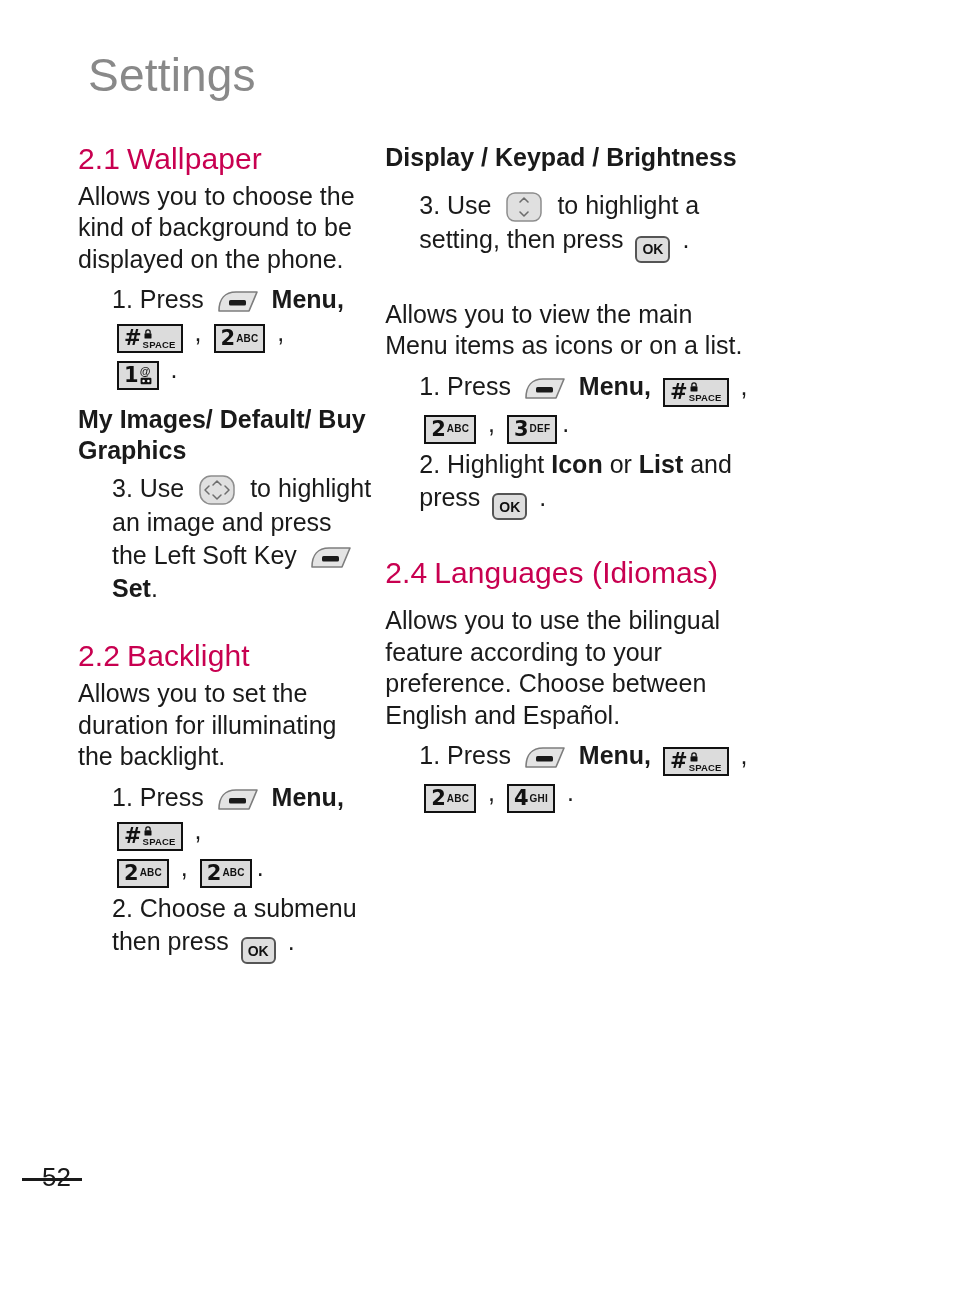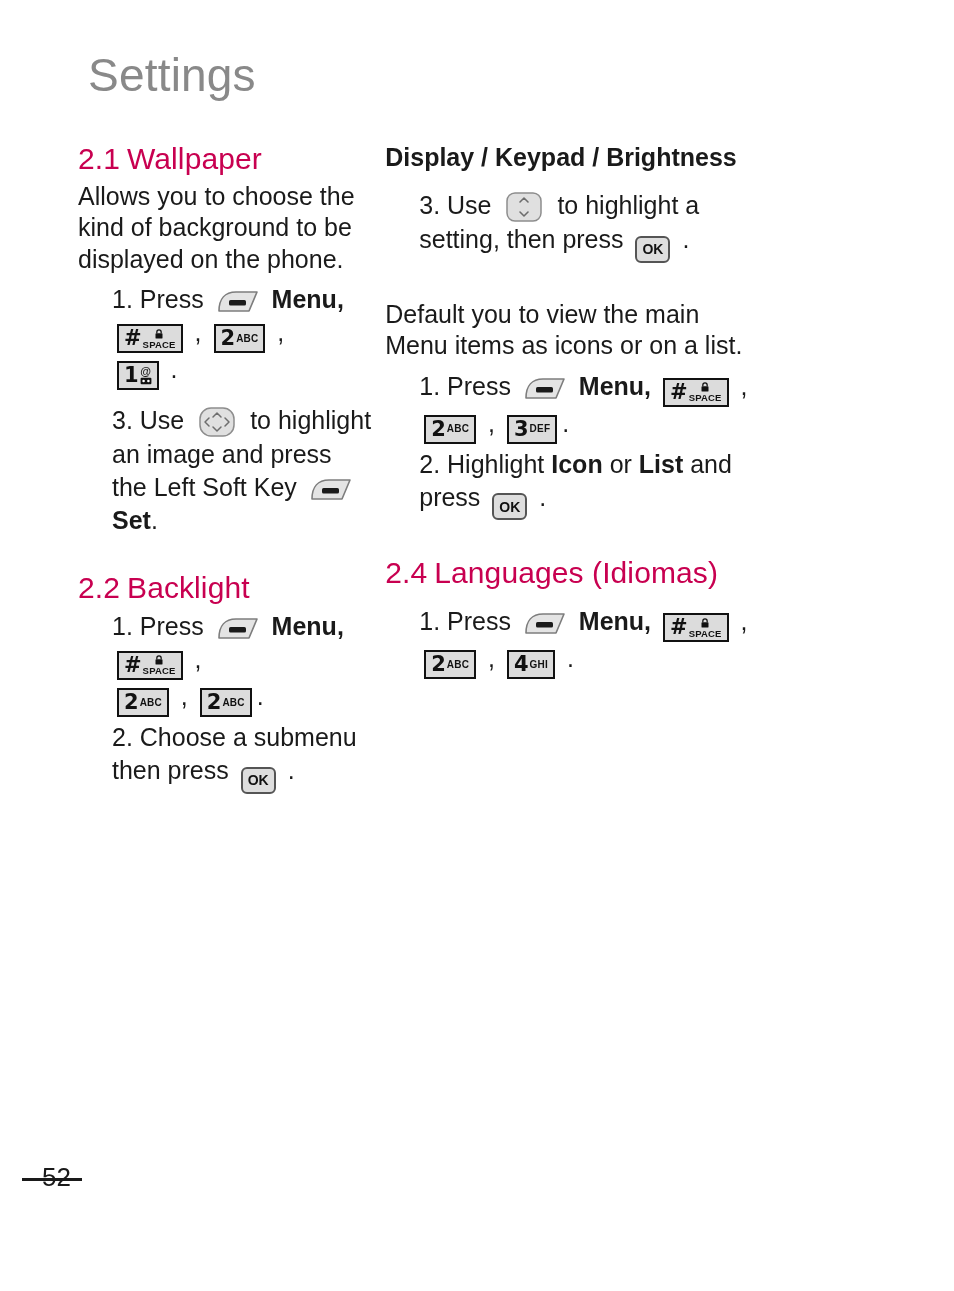--- a/index.html
+++ b/index.html
@@ -125,21 +125,21 @@
   .keycap .letters {
     font-family: "Liberation Sans", sans-serif;
     font-weight: 700;
     font-size: 10px;
     color: #111;
     letter-spacing: 0.2px;
   }
   .keycap .stack {
     display: flex;
     flex-direction: column;
-    align-items: center;
+    align-items: flex-start;
     justify-content: center;
     line-height: 1;
   }
   .keycap .stack .letters { font-size: 9.5px; margin-top: 1px; }
 
   
   .softkey {
     display: inline-block;
     vertical-align: -7px;
     margin: 0 5px;
@@ -245,20 +245,21 @@
               <circle cx="9.8" cy="4.5" r="1.5" fill="#fff"></circle>
             </svg>
           </span>
         </span>
         <span>.</span>
       </div>
 
 
       <div class="gap-sm"></div>
 
+      <h3 class="sub-head">My Images/ Default/ Buy Graphics</h3>
 
       <div class="step">
         <span>3. Use</span>
         <span class="navkey">
           <svg viewBox="0 0 40 32" width="40" height="32" aria-hidden="true">
             <rect x="3" y="2" width="34" height="28" rx="11" fill="#e0e0e0" stroke="#8d8d8d" stroke-width="1.5"></rect>
             <path d="M16 11 L20 7 L24 11" fill="none" stroke="#6d6d6d" stroke-width="1.5" stroke-linecap="round" stroke-linejoin="round"></path>
             <path d="M16 21 L20 25 L24 21" fill="none" stroke="#6d6d6d" stroke-width="1.5" stroke-linecap="round" stroke-linejoin="round"></path>
             <path d="M12 12 L8 16 L12 20" fill="none" stroke="#6d6d6d" stroke-width="1.5" stroke-linecap="round" stroke-linejoin="round"></path>
             <path d="M28 12 L32 16 L28 20" fill="none" stroke="#6d6d6d" stroke-width="1.5" stroke-linecap="round" stroke-linejoin="round"></path>
@@ -272,20 +273,21 @@
           </svg>
         </span><b>Set</b><span>.</span>
       </div>
 
       <div class="gap-lg"></div>
 
       <h2 class="section-head">
         <span class="num">2.2</span><span>Backlight</span>
       </h2>
 
+      <p class="body-text">Allows you to set the duration for illuminating the backlight.</p>
 
       <div class="step">
         <span>1. Press</span>
         <span class="softkey">
           <svg viewBox="0 0 44 26" width="44" height="26" aria-hidden="true">
             <path d="M3 22 C3 10, 9 3, 20 3 L41 3 L33 22 Z" fill="#e4e4e4" stroke="#7d7d7d" stroke-width="1.6" stroke-linejoin="round"></path>
             <rect x="13" y="11" width="17" height="5.5" rx="1.6" fill="#1a1a1a"></rect>
           </svg>
         </span>
         <b>Menu,</b>
@@ -337,21 +339,21 @@
             </svg>
           </span>
           <span>to highlight a setting, then press</span>
           <span class="okkey">OK</span>
           <span>.</span>
         </div>
 
         <div class="gap-md"></div>
 
 
-        <p class="body-text">Default you to view the main Menu items as icons or on a list.</p>
+        <p class="body-text">Allows you to view the main Menu items as icons or on a list.</p>
 
         <div class="step">
           <span>1. Press</span>
           <span class="softkey">
             <svg viewBox="0 0 44 26" width="44" height="26" aria-hidden="true">
               <path d="M3 22 C3 10, 9 3, 20 3 L41 3 L33 22 Z" fill="#e4e4e4" stroke="#7d7d7d" stroke-width="1.6" stroke-linejoin="round"></path>
               <rect x="13" y="11" width="17" height="5.5" rx="1.6" fill="#1a1a1a"></rect>
             </svg>
           </span>
           <b>Menu,</b>
@@ -389,20 +391,21 @@
         </div>
 
         <div class="gap-md"></div>
 
         <h2 class="section-head">
           <span class="num">2.4</span><span>Languages (Idiomas)</span>
         </h2>
 
         <div class="gap-sm"></div>
 
+        <p class="body-text">Allows you to use the bilingual feature according to your preference. Choose between English and Español.</p>
 
         <div class="step">
           <span>1. Press</span>
           <span class="softkey">
             <svg viewBox="0 0 44 26" width="44" height="26" aria-hidden="true">
               <path d="M3 22 C3 10, 9 3, 20 3 L41 3 L33 22 Z" fill="#e4e4e4" stroke="#7d7d7d" stroke-width="1.6" stroke-linejoin="round"></path>
               <rect x="13" y="11" width="17" height="5.5" rx="1.6" fill="#1a1a1a"></rect>
             </svg>
           </span>
           <b>Menu,</b>

